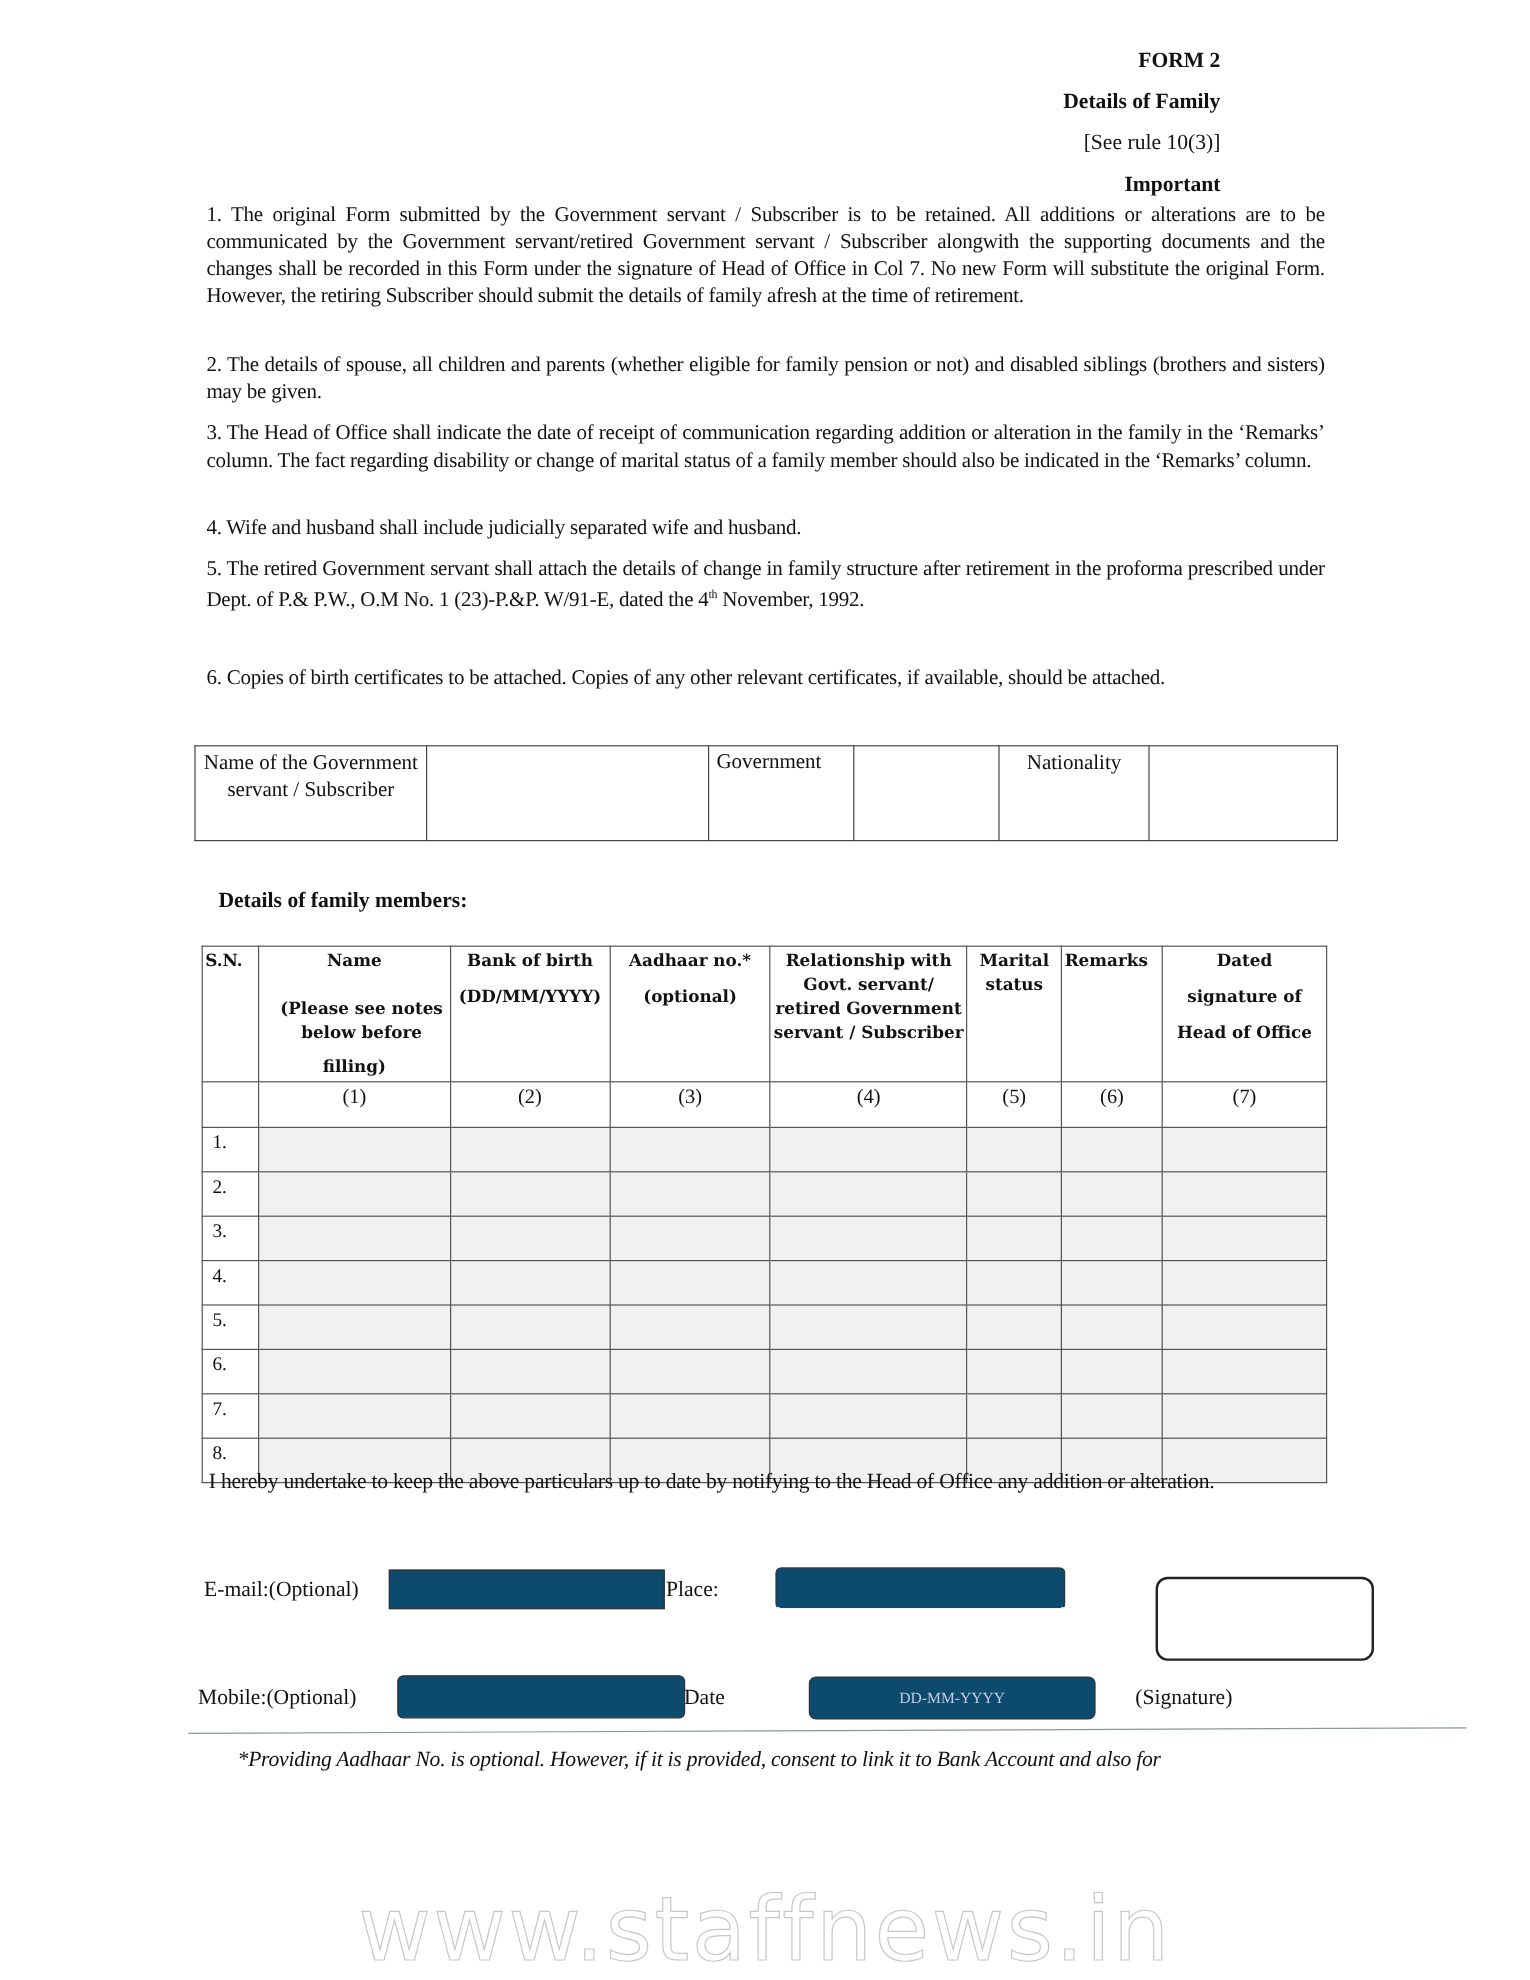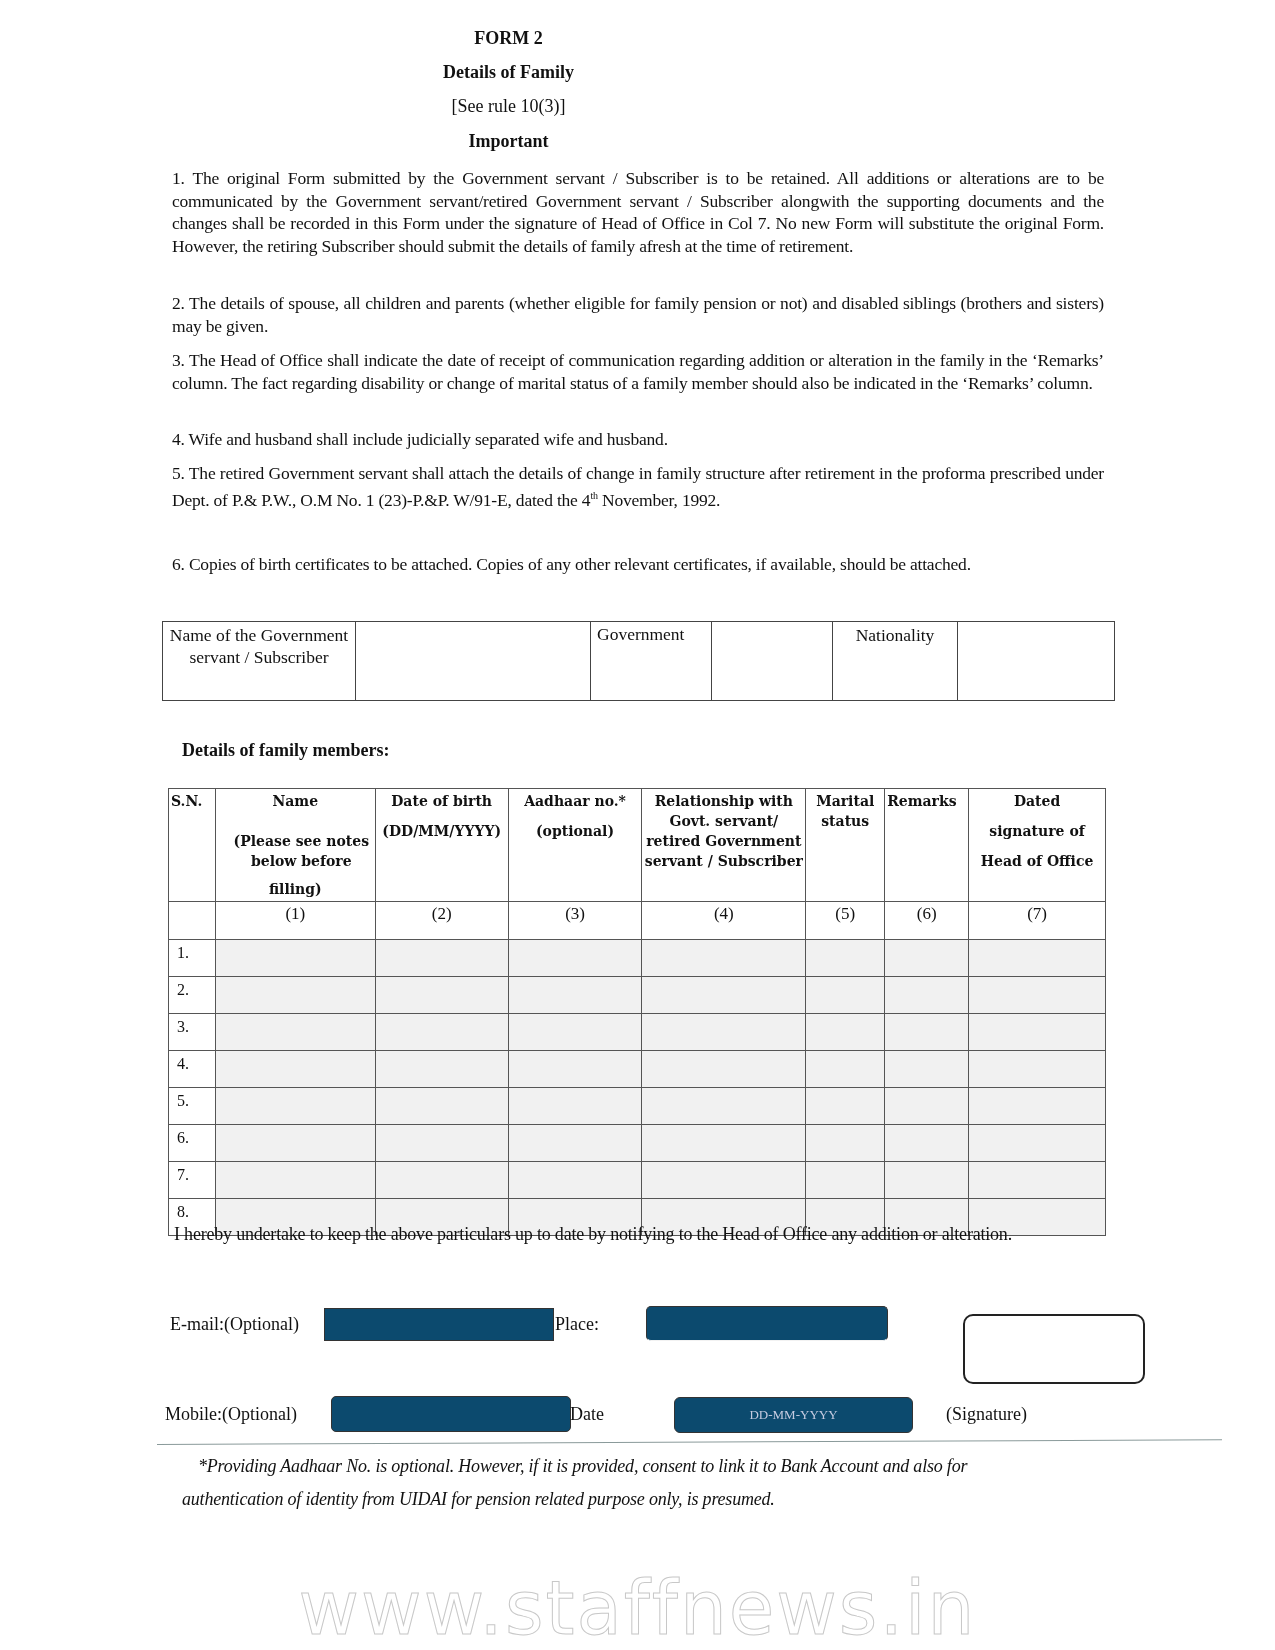--- a/index.html
+++ b/index.html
@@ -1,19 +1,19 @@
 <!DOCTYPE html>
 <html><head>
 <meta charset="utf-8">
 <style>
   html, body { margin: 0; padding: 0; background: #ffffff; }
   body { width: 1275px; height: 1650px; position: relative; overflow: hidden;
          font-family: "Liberation Serif", "DejaVu Serif", serif; color: #111; }
   .abs { position: absolute; }
-  .center { text-align: center; left: 0; width: 1017px; }
+  .center { text-align: right; left: 0; width: 1017px; margin-top: 12px; }
   .h-title { top: 28px; font-size: 18px; font-weight: bold; }
   .h-sub { top: 62px; font-size: 18px; font-weight: bold; }
   .h-rule { top: 96px; font-size: 18px; }
   .h-imp { top: 131px; font-size: 18px; font-weight: bold; }
   .note { left: 172px; width: 932px; font-size: 17.5px; line-height: 22.5px; text-align: justify; letter-spacing: -0.2px; }
   .note sup { font-size: 10px; }
   #n1 { top: 167px; } #n2 { top: 292px; } #n3 { top: 349px; } #n4 { top: 428px; }
   #n5 { top: 462px; } #n6 { top: 553px; }
 
   table { border-collapse: collapse; }
@@ -98,21 +98,21 @@
     <tr>
       <th style="text-align:left">
           <div>S.N.</div>
         </th>
       <th>
         <div style="text-align:center;margin-bottom:20px">Name</div>
         <div style="padding-left:12px">(Please see notes below before</div>
         <div style="text-align:center;margin-top:8px">filling)</div>
       </th>
       <th>
-        <div style="margin-bottom:10px">Date of birth</div>
+        <div style="margin-bottom:10px">Bank of birth</div>
         <div style="white-space:nowrap;overflow:hidden;direction:rtl">(DD/MM/YYYY)</div>
       </th>
       <th>
         <div style="margin-bottom:10px">Aadhaar no.*</div>
         <div>(optional)</div>
       </th>
       <th>
           <div>Relationship with Govt. servant/ retired Government servant / Subscriber</div>
         </th>
       <th>
@@ -232,16 +232,15 @@
 
 <div class="abs lbl" id="mobile-lbl">Mobile:(Optional)</div>
 <div class="box" id="mobile-box"></div>
 <div class="abs lbl" id="date-lbl">Date</div>
 <div class="box" id="date-box">DD-MM-YYYY</div>
 <div class="abs lbl" id="signature-lbl">(Signature)</div>
 
 <div class="abs hr"></div>
 <div class="abs footnote">
   <div class="l1">*Providing Aadhaar No. is optional.  However, if it is provided, consent to link it to Bank Account and also for</div>
-  <div>authentication of identity from UIDAI for pension related purpose only, is presumed.</div>
 </div>
 
 <div class="abs watermark">www.staffnews.in</div>
 
 </body></html>

